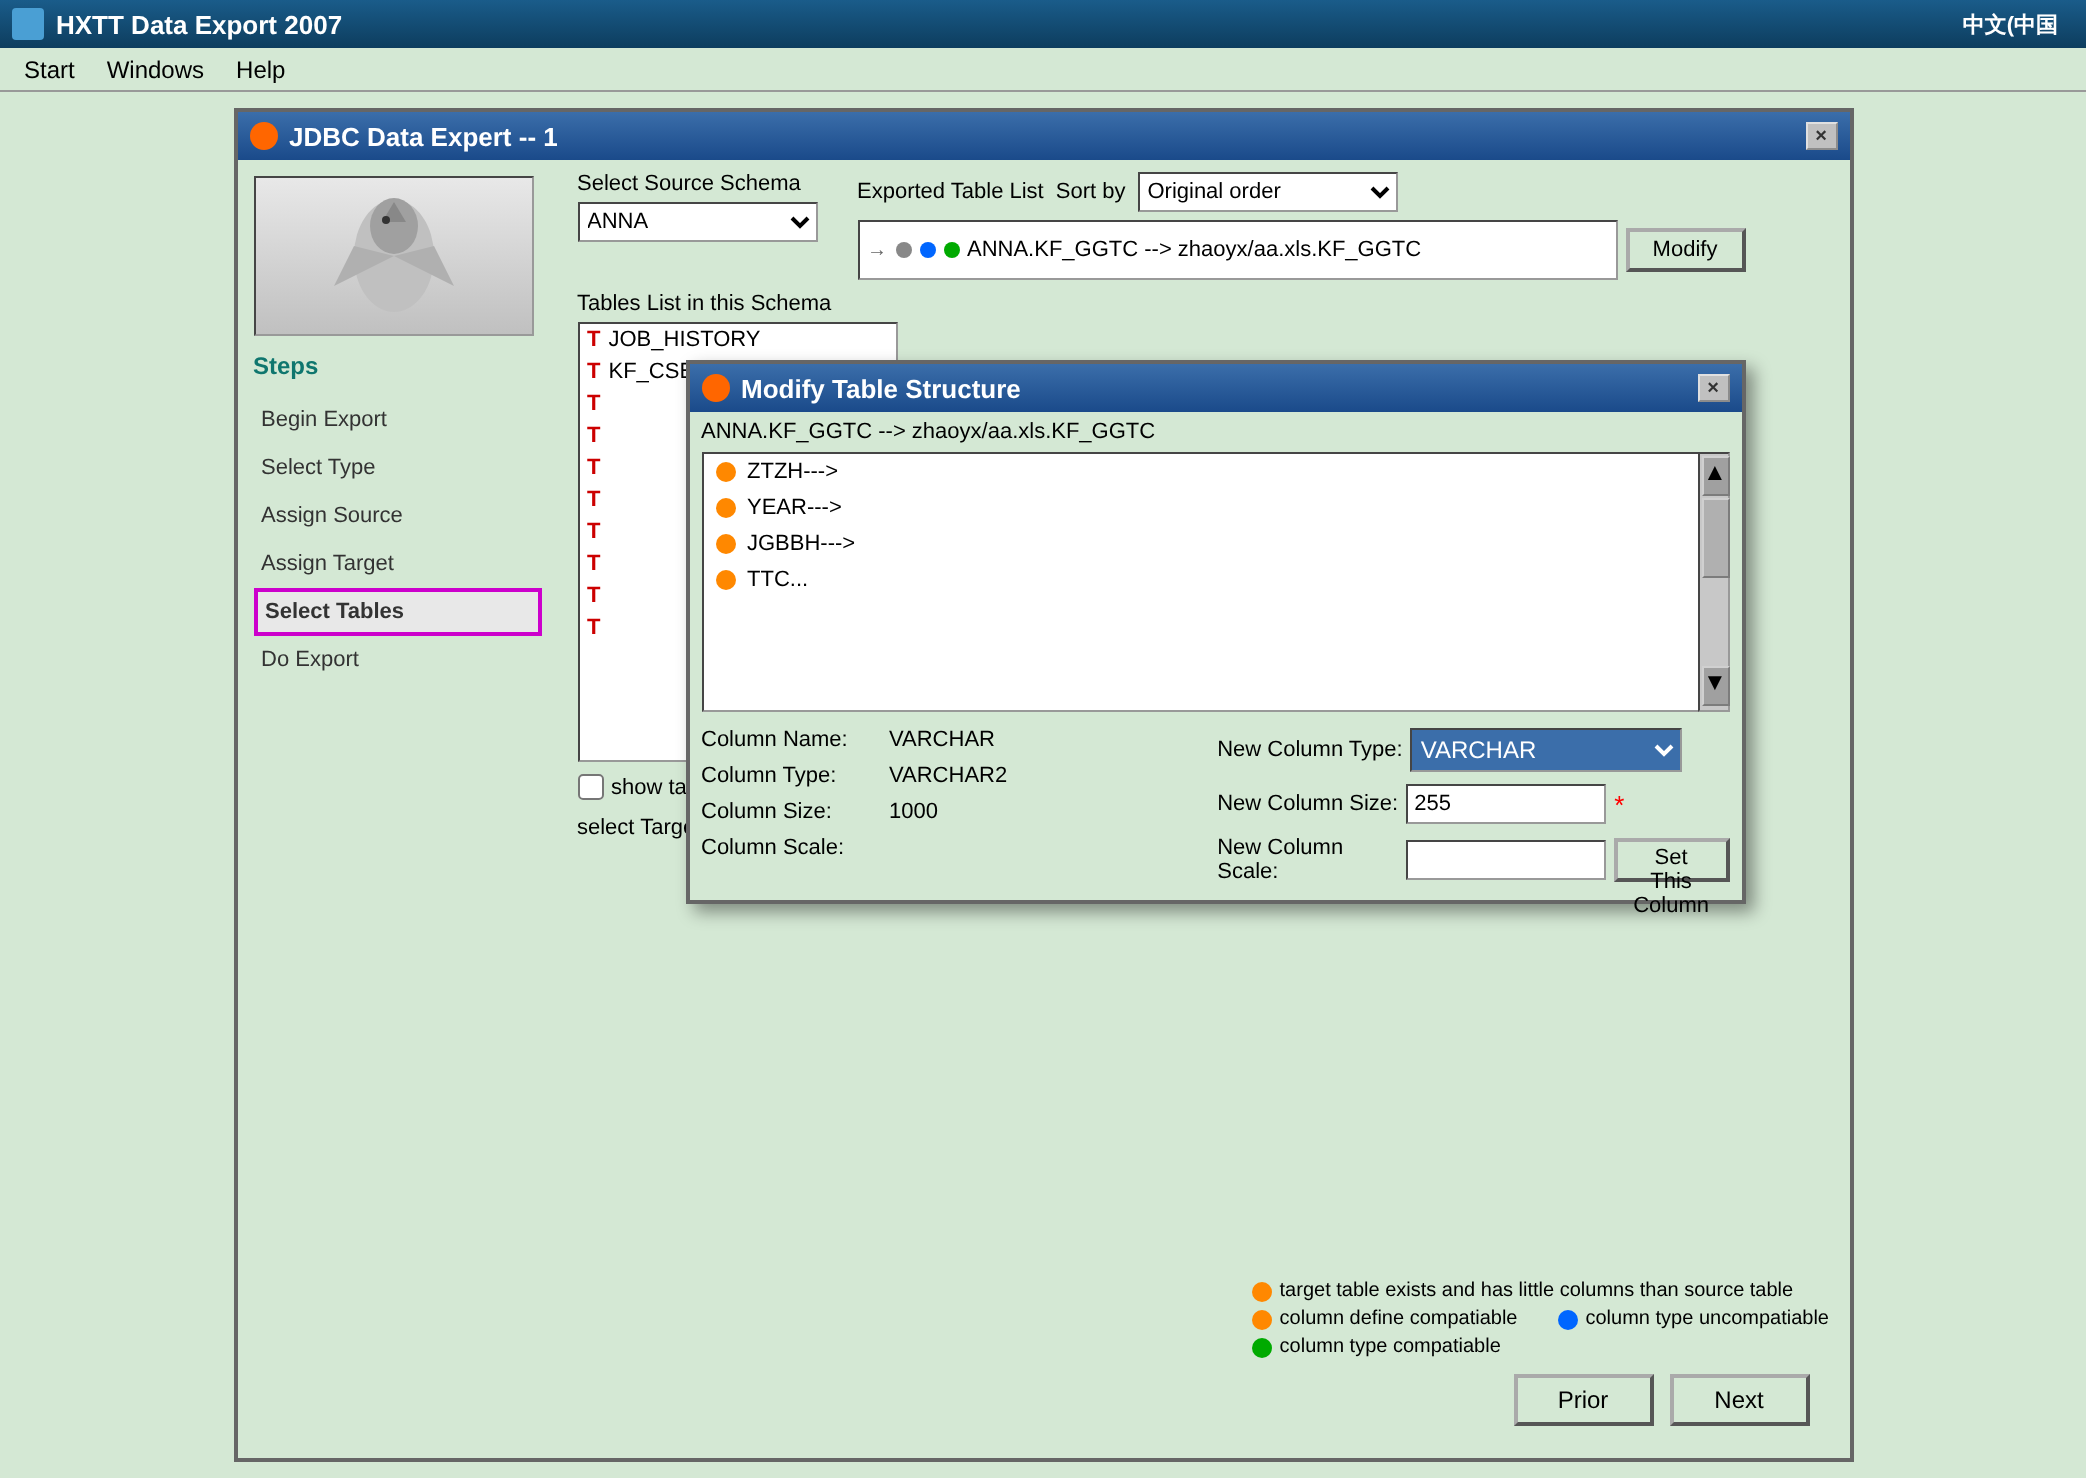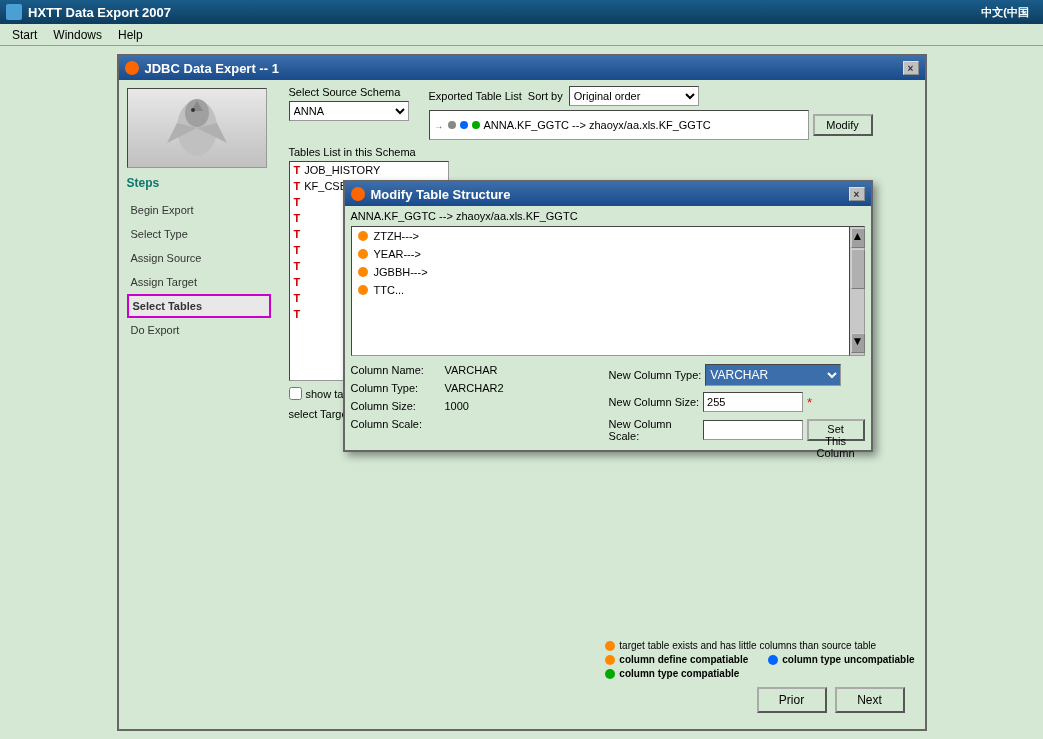--- a/index.html
+++ b/index.html
@@ -495,21 +495,21 @@
             <span>select Target Catalog</span>
             <select style="width:130px; height:20px; font-size:11px; border: 1px inset #999;"><option>zhaoyx/aa.xls</option></select>
           </div>
         </div>
 
         <div style="position:absolute; bottom:50px; right:10px; font-size:10px;">
           <div style="display:flex; align-items:center; gap:4px; margin-bottom:3px;">
             <div style="width:10px;height:10px;border-radius:50%;background:#ff8800; flex-shrink:0;"></div>
             <span>target table exists and has little columns than source table</span>
           </div>
-          <div style="display:flex; gap:20px;font-weight:bold;">
+          <div style="display:flex; gap:20px;">
             <div style="display:flex; flex-direction:column; gap:3px;">
               <div style="display:flex; align-items:center; gap:4px;">
                 <div style="width:10px;height:10px;border-radius:50%;background:#ff8800;"></div>
                 <span>column define compatiable</span>
               </div>
               <div style="display:flex; align-items:center; gap:4px;">
                 <div style="width:10px;height:10px;border-radius:50%;background:#00aa00;"></div>
                 <span>column type compatiable</span>
               </div>
             </div>

